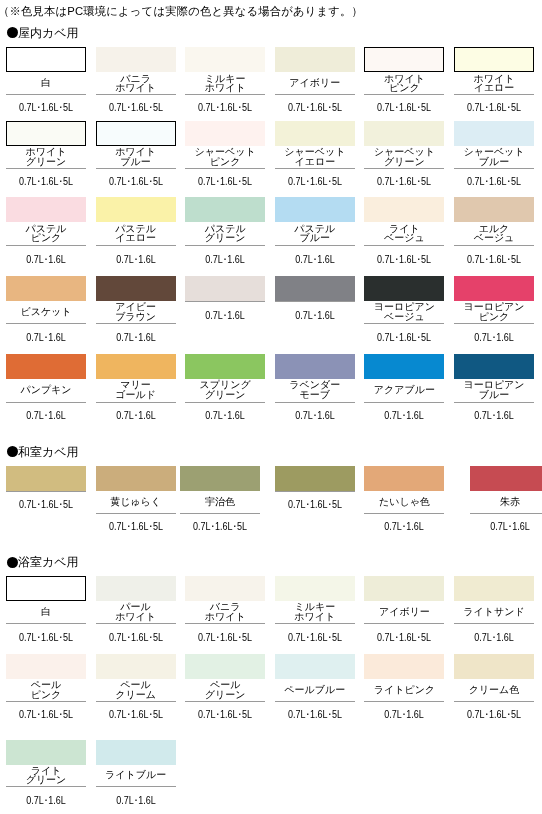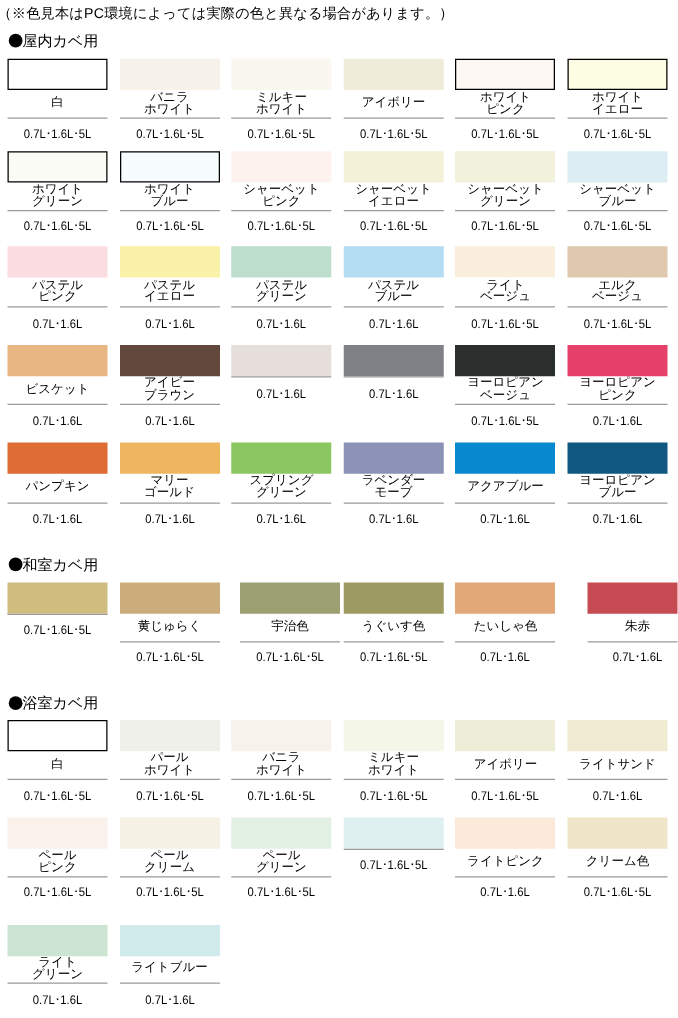--- a/index.html
+++ b/index.html
@@ -386,33 +386,30 @@
         <div class="csize" style="margin-top:7.0px"><span>0.7L･1.6L･5L</span></div>
       </div>
       <div class="swatch-cell" style="left:95.6px;top:465.5px">
         <div class="chip" style="background:#CBAD7C"></div>
         <div class="cname" style="height:22.7px">
             <div>黄じゅらく</div>
           </div>
         <div class="rule"></div>
         <div class="csize" style="margin-top:7.0px"><span>0.7L･1.6L･5L</span></div>
       </div>
-      <div class="swatch-cell" style="left:192px;top:465.5px">
+      <div class="swatch-cell" style="left:180px;top:465.5px">
         <div class="chip" style="background:#9CA072"></div>
         <div class="cname" style="height:22.7px">
             <div>宇治色</div>
           </div>
         <div class="rule"></div>
         <div class="csize" style="margin-top:7.0px"><span>0.7L･1.6L･5L</span></div>
       </div>
       <div class="swatch-cell" style="left:274.8px;top:465.5px">
         <div class="chip" style="background:#9D9B61"></div>
-        <div class="cname" style="height:22.7px">
-            <div>うぐいす色</div>
-          </div>
         <div class="rule"></div>
         <div class="csize" style="margin-top:7.0px"><span>0.7L･1.6L･5L</span></div>
       </div>
       <div class="swatch-cell" style="left:364.4px;top:465.5px">
         <div class="chip" style="background:#E3A878"></div>
         <div class="cname" style="height:22.7px">
             <div>たいしゃ色</div>
           </div>
         <div class="rule"></div>
         <div class="csize" style="margin-top:7.0px"><span>0.7L･1.6L</span></div>
@@ -508,20 +505,23 @@
         <div class="chip" style="background:#E2F1E4"></div>
         <div class="cname" style="height:22.5px">
             <div>ペール</div>
             <div>グリーン</div>
           </div>
         <div class="rule"></div>
         <div class="csize" style="margin-top:7.0px"><span>0.7L･1.6L･5L</span></div>
       </div>
       <div class="swatch-cell" style="left:274.8px;top:653.8px">
         <div class="chip" style="background:#DFF0F0"></div>
+        <div class="cname" style="height:22.5px">
+            <div>ペールブルー</div>
+          </div>
         <div class="rule"></div>
         <div class="csize" style="margin-top:7.0px"><span>0.7L･1.6L･5L</span></div>
       </div>
       <div class="swatch-cell" style="left:364.4px;top:653.8px">
         <div class="chip" style="background:#FBEADA"></div>
         <div class="cname" style="height:22.5px">
             <div>ライトピンク</div>
           </div>
         <div class="rule"></div>
         <div class="csize" style="margin-top:7.0px"><span>0.7L･1.6L</span></div>

